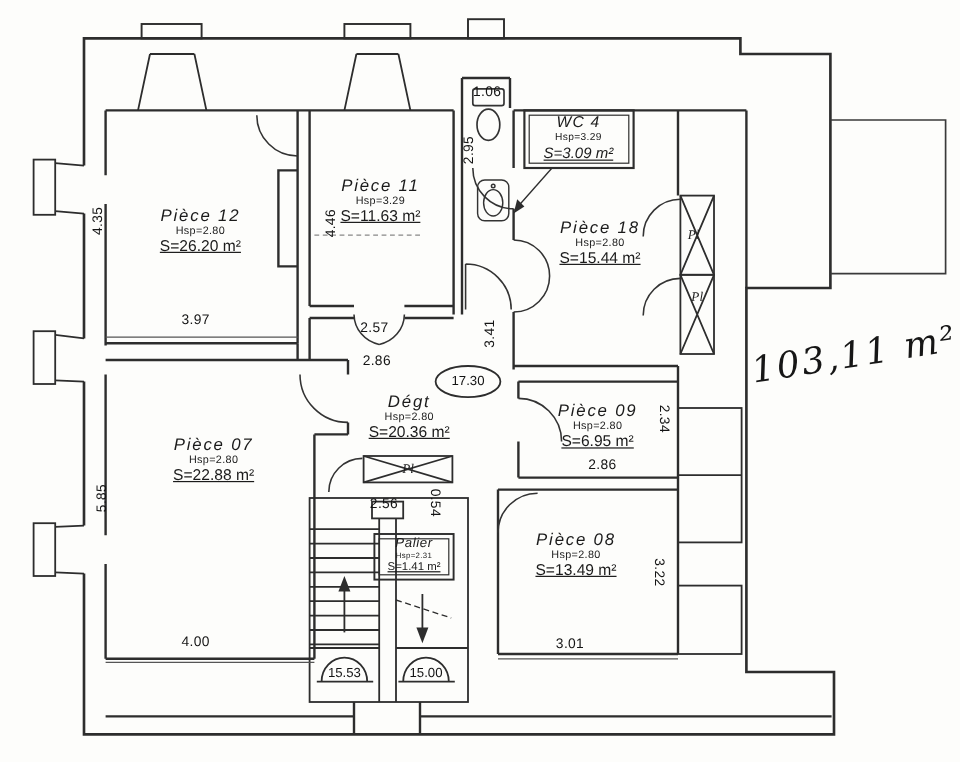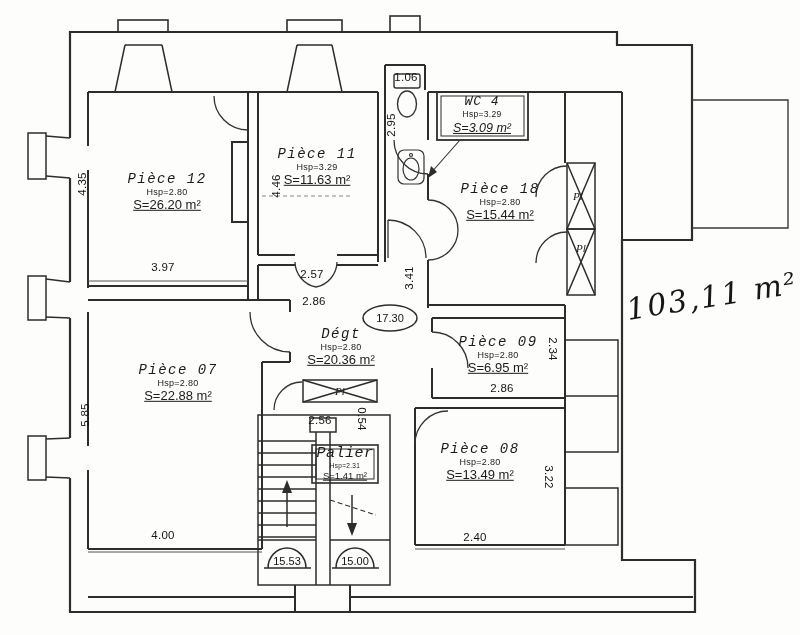--- a/index.html
+++ b/index.html
@@ -1,27 +1,27 @@
 <!DOCTYPE html>
 <html><head>
 <meta charset="utf-8">
 <style>
   html,body{margin:0;padding:0;background:#ffffff;}
   body{width:800px;height:635px;overflow:hidden;font-family:"Liberation Sans",sans-serif;}
   .canvas{position:relative;width:800px;height:635px;background:#fdfdfb;}
   svg{position:absolute;left:0;top:0;}
   .lbl{position:absolute;transform:translate(-50%,-50%);color:#1c1c1c;white-space:nowrap;}
   .room{position:absolute;transform:translate(-50%,-50%);text-align:center;color:#1b1b1b;line-height:1.15;}
-  .room .name{display:block;font-family:Liberation Mono, monospace;font-style:italic;font-size:14px;letter-spacing:1.5px;}
+  .room .name{display:block;font-family:Liberation Sans, sans-serif;font-style:italic;font-size:14px;letter-spacing:1.5px;}
   .room .hsp{display:block;font-size:9px;letter-spacing:.3px;}
   .room .area{display:block;font-size:13px;text-decoration:underline;margin-top:1px;}
   .room.wc .name{font-size:13px;letter-spacing:1px;}
   .room.wc .hsp{font-size:8.5px;}
   .room.wc .area{font-size:12.5px;font-style:italic;}
-  .room.tiny .name{font-size:15px;letter-spacing:.5px;}
+  .room.tiny .name{font-size:11px;letter-spacing:.5px;}
   .room.tiny .hsp{font-size:6.5px;}
   .room.tiny .area{font-size:9.5px;}
   .dim{font-size:11.5px;color:#141414;letter-spacing:.3px;}
   .dim.v{transform:translate(-50%,-50%) rotate(-90deg);}
   .dim.vcw{transform:translate(-50%,-50%) rotate(90deg);}
   .marker{font-size:11px;color:#141414;text-align:right;}
   .pl{font-family:"Liberation Serif",serif;font-style:italic;font-size:11px;color:#222;}
   .hand{font-family:"DejaVu Serif",serif;font-style:italic;font-size:30px;color:#161616;
         transform:translate(-50%,-50%) rotate(-9deg);letter-spacing:2px;}
 </style>
@@ -210,21 +210,21 @@
   <div class="lbl dim" style="left:163px;top:267px">3.97</div>
   <div class="lbl dim v" style="left:276px;top:186px">4.46</div>
   <div class="lbl dim v" style="left:391px;top:125px">2.95</div>
   <div class="lbl dim" style="left:406px;top:77px">1.06</div>
   <div class="lbl dim" style="left:312px;top:274px">2.57</div>
   <div class="lbl dim" style="left:314px;top:301px">2.86</div>
   <div class="lbl dim v" style="left:409px;top:278px">3.41</div>
   <div class="lbl dim vcw" style="left:553px;top:349px">2.34</div>
   <div class="lbl dim" style="left:502px;top:388px">2.86</div>
   <div class="lbl dim vcw" style="left:549px;top:477px">3.22</div>
-  <div class="lbl dim" style="left:475px;top:537px">2.40</div>
+  <div class="lbl dim" style="left:475px;top:537px">3.01</div>
   <div class="lbl dim" style="left:163px;top:535px">4.00</div>
   <div class="lbl dim" style="left:320px;top:420px">2.56</div>
   <div class="lbl dim vcw" style="left:362px;top:419px">0.54</div>
 
   <div class="lbl marker" style="left:390px;top:318px">17.30</div>
   <div class="lbl marker" style="left:287px;top:561px">15.53</div>
   <div class="lbl marker" style="left:355px;top:561px">15.00</div>
 
   <div class="lbl pl" style="left:578px;top:196px">Pl</div>
   <div class="lbl pl" style="left:581px;top:248px">Pl</div>

